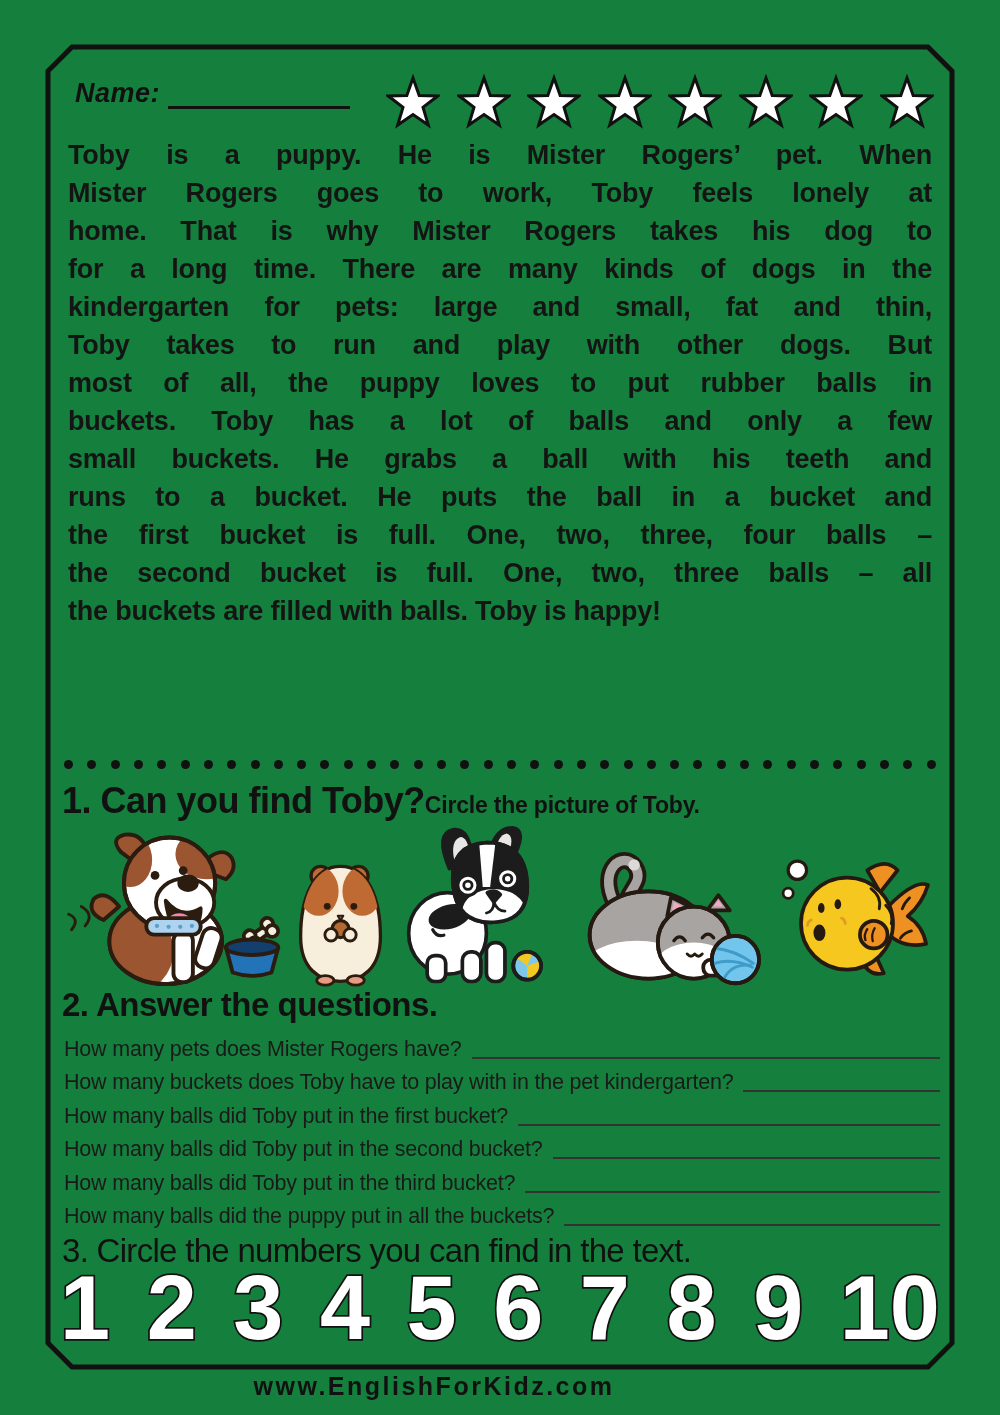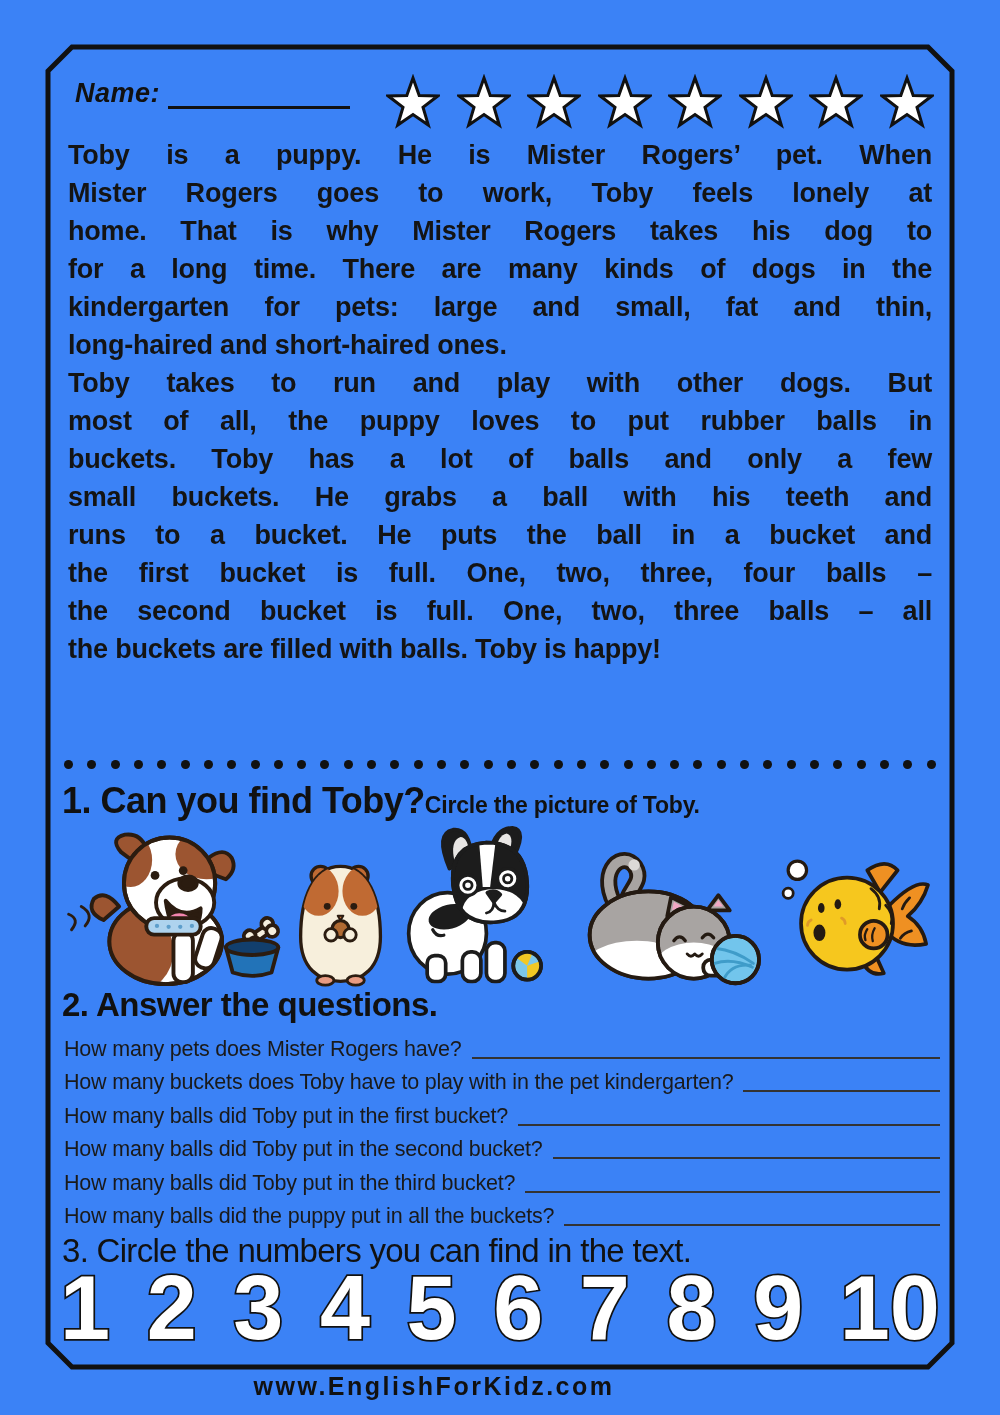--- a/index.html
+++ b/index.html
@@ -1,17 +1,17 @@
 <!DOCTYPE html>
 <html><head>
 <meta charset="utf-8">
 <style>
   html,body{margin:0;padding:0;background:#ffffff;}
   .page{
-    position:relative;width:1000px;height:1415px;background:#3b82f6;
+    position:relative;width:1000px;height:1415px;background:#15803d;
     font-family:"Liberation Sans",sans-serif;color:#111;overflow:hidden;
   }
   .frame-svg{position:absolute;left:0;top:0;width:1000px;height:1415px;pointer-events:none;}
 
   
   .name-row{position:absolute;left:75px;top:76px;display:flex;align-items:flex-end;}
   .name-label{font-style:italic;font-weight:bold;font-size:27px;letter-spacing:.5px;}
   .name-line{display:inline-block;width:182px;border-bottom:3px solid #111;margin-left:8px;height:30px;}
   .stars-row{position:absolute;left:386px;top:74px;width:548px;display:flex;justify-content:space-between;}
 
@@ -92,21 +92,20 @@
     <polygon points="27,3 33.2,20.5 51.7,21 37,32.2 42.3,50 27,39.5 11.7,50 17,32.2 2.3,21 20.8,20.5" fill="#ffffff" stroke="#111111" stroke-width="3" stroke-linejoin="miter"></polygon>
   </svg>
     </div>
 
   <div class="story">
       <div class="story-line">Toby is a puppy. He is Mister Rogers’ pet. When</div>
       <div class="story-line">Mister Rogers goes to work, Toby feels lonely at</div>
       <div class="story-line">home. That is why Mister Rogers takes his dog to</div>
       <div class="story-line">for a long time. There are many kinds of dogs in the</div>
       <div class="story-line">kindergarten for pets: large and small, fat and thin,</div>
-      <div class="story-line last">long-haired and short-haired ones.</div>
       <div class="story-line">Toby takes to run and play with other dogs. But</div>
       <div class="story-line">most of all, the puppy loves to put rubber balls in</div>
       <div class="story-line">buckets. Toby has a lot of balls and only a few</div>
       <div class="story-line">small buckets. He grabs a ball with his teeth and</div>
       <div class="story-line">runs to a bucket. He puts the ball in a bucket and</div>
       <div class="story-line">the first bucket is full. One, two, three, four balls –</div>
       <div class="story-line">the second bucket is full. One, two, three balls – all</div>
       <div class="story-line last">the buckets are filled with balls. Toby is happy!</div>
     </div>
 

